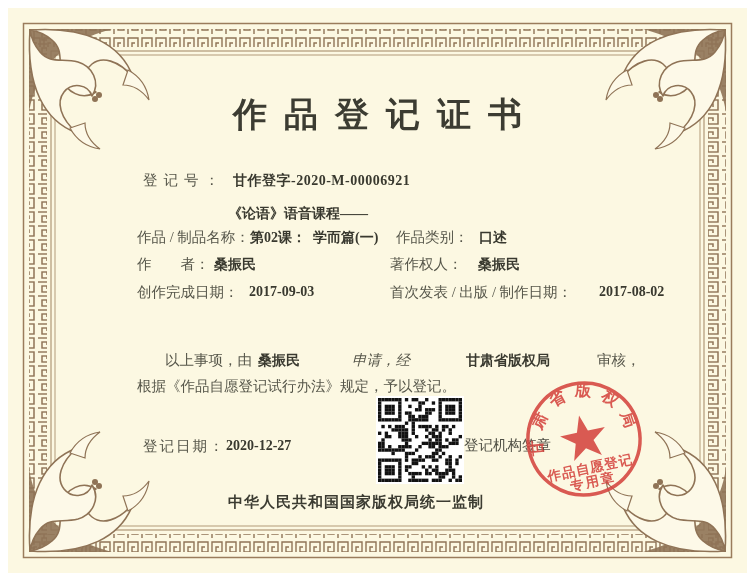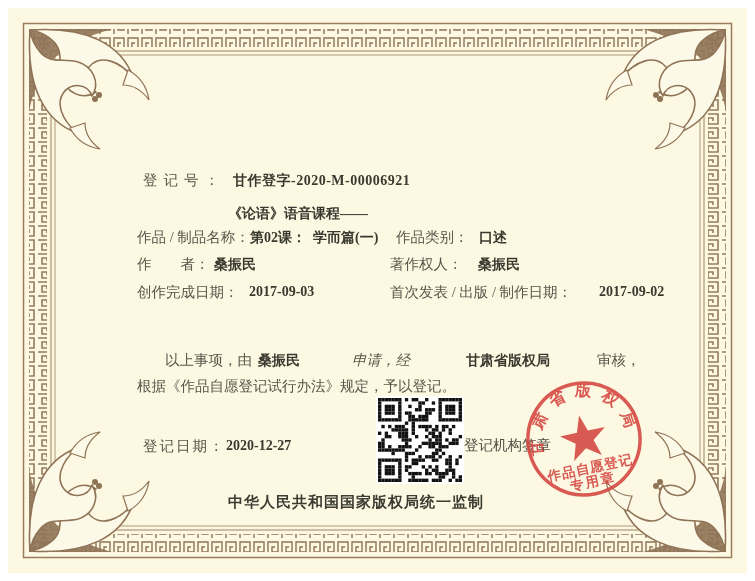--- a/index.html
+++ b/index.html
@@ -89,39 +89,40 @@
   <rect x="51" y="51" width="653" height="479" fill="none" stroke="#a08360" stroke-width="1"></rect>
   <rect x="55" y="55" width="645" height="471" fill="none" stroke="#a08360" stroke-width="0.8"></rect>
 
   <use href="#orn"></use>
   <use href="#orn" transform="translate(755,0) scale(-1,1)"></use>
   <use href="#orn" transform="translate(0,581) scale(1,-1)"></use>
   <use href="#orn" transform="translate(755,581) scale(-1,-1)"></use>
 </svg>
 
 <div class="content">
+  <div class="abs title">作品登记证书</div>
 
   <div class="abs label regno-label">登记号：</div>
   <div class="abs value regno-value">甘作登字-2020-M-00006921</div>
 
   <div class="abs label name-label">作品 / 制品名称：</div>
   <div class="abs value name-line1">《论语》语音课程——</div>
   <div class="abs value name-value">第02课：  学而篇(一)</div>
   <div class="abs label cat-label">作品类别：</div>
   <div class="abs value cat-value">口述</div>
 
   <div class="abs label author-label">作　　者：</div>
   <div class="abs value author-value">桑振民</div>
   <div class="abs label owner-label">著作权人：</div>
   <div class="abs value owner-value">桑振民</div>
 
   <div class="abs label cdate-label">创作完成日期：</div>
   <div class="abs value cdate-value">2017-09-03</div>
   <div class="abs label pdate-label">首次发表 / 出版 / 制作日期：</div>
-  <div class="abs value pdate-value">2017-09-02</div>
+  <div class="abs value pdate-value">2017-08-02</div>
 
   <div class="abs label st1-a">以上事项，由</div>
   <div class="abs value st1-b">桑振民</div>
   <div class="abs label st1-c">申请，经</div>
   <div class="abs value st1-d">甘肃省版权局</div>
   <div class="abs label st1-e">审核，</div>
   <div class="abs label st2">根据《作品自愿登记试行办法》规定，予以登记。</div>
 
   <div class="abs label rdate-label">登记日期：</div>
   <div class="abs value rdate-value">2020-12-27</div>

